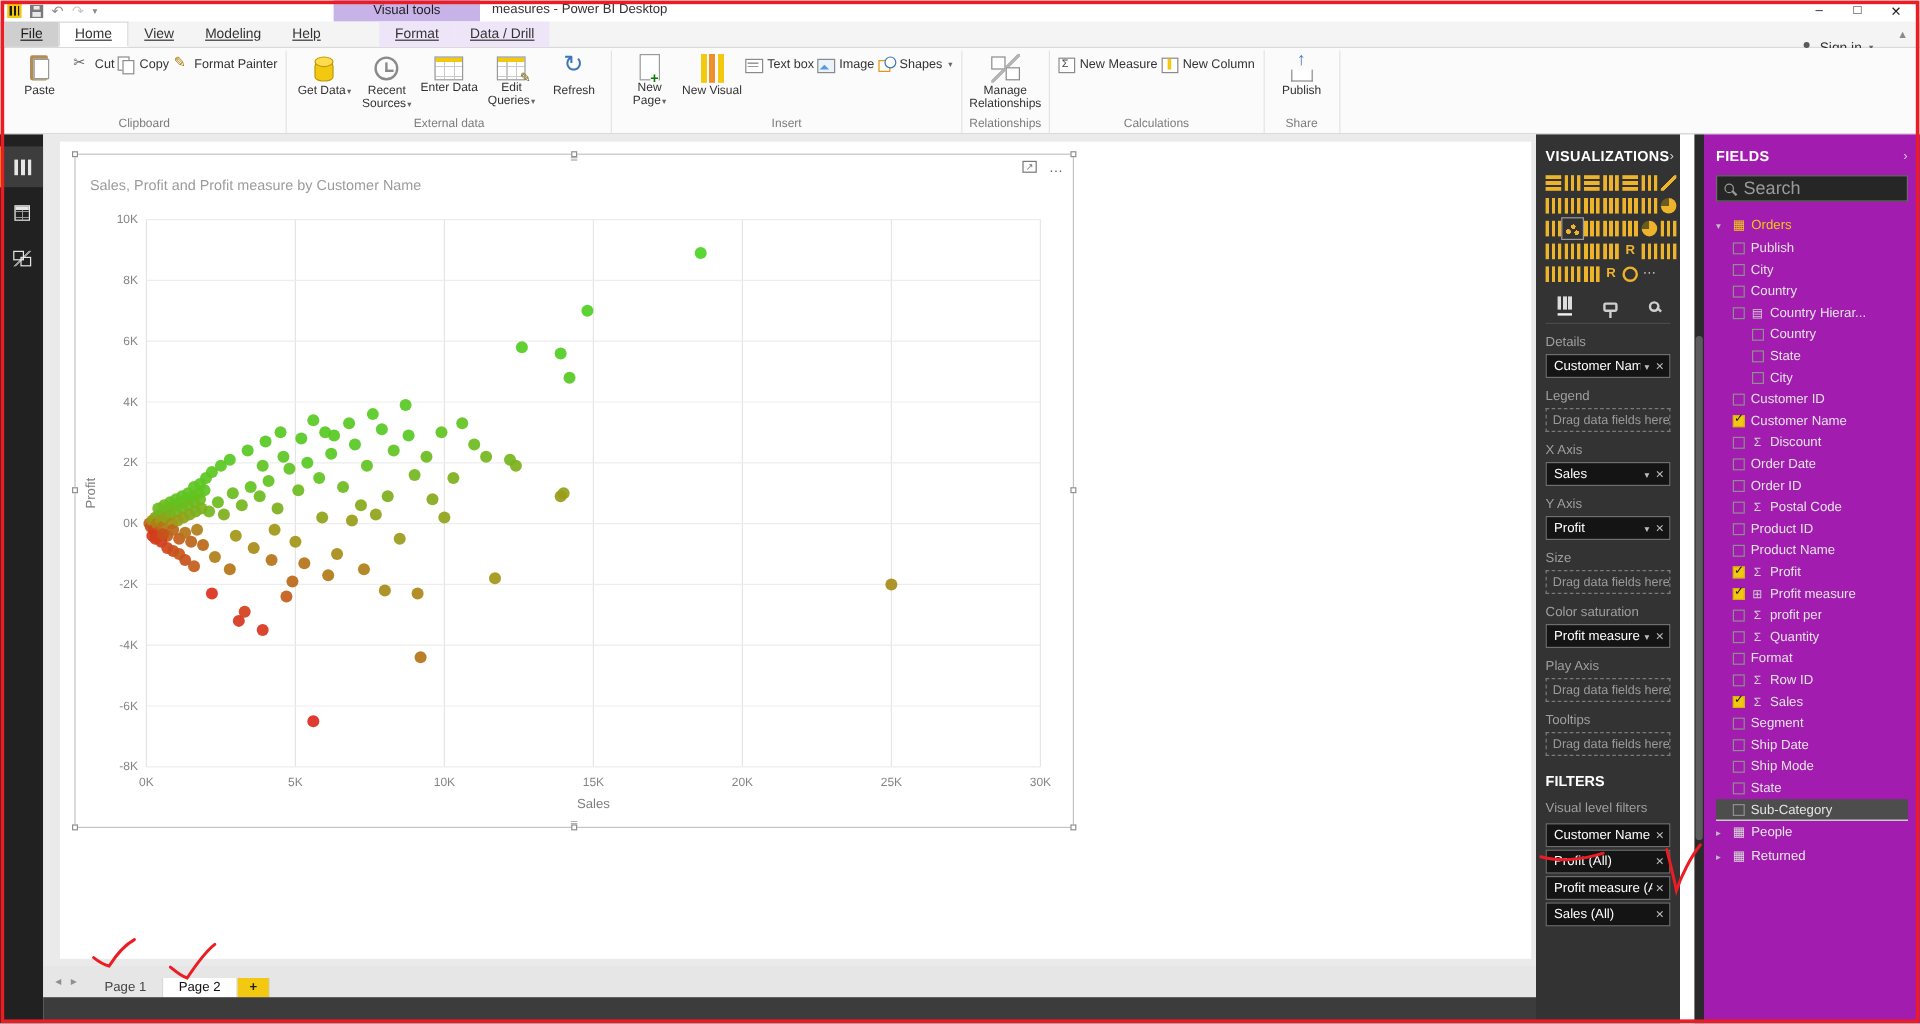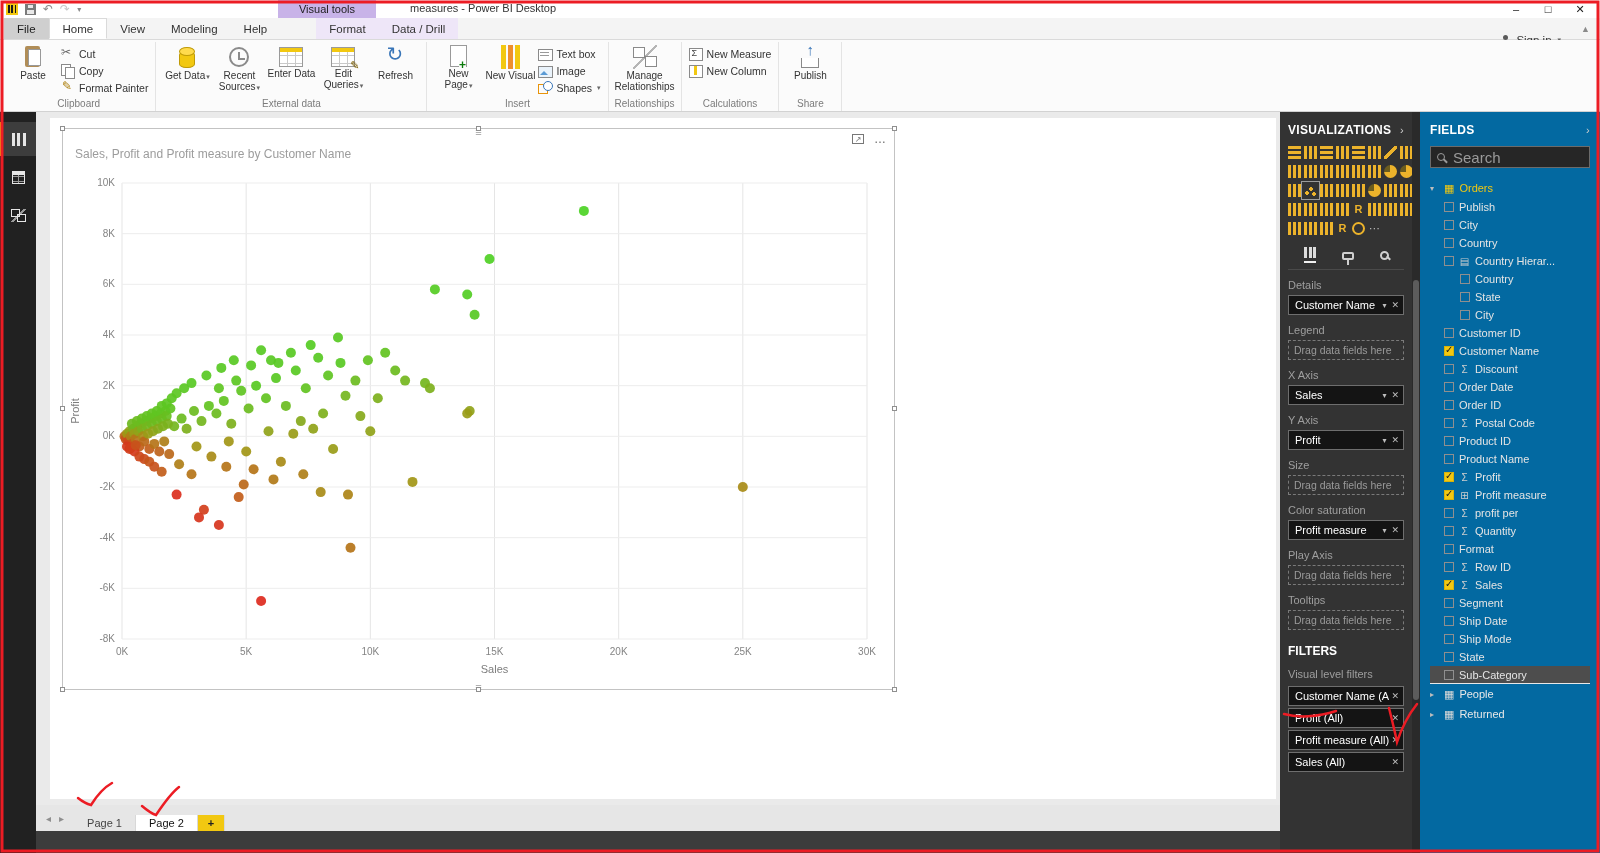--- a/index.html
+++ b/index.html
@@ -11,46 +11,46 @@
   .titlebar{position:absolute;left:0;top:0;right:0;height:18px;background:#fff;display:flex;align-items:center;font-size:11px;}
   .qat{display:flex;align-items:center;gap:7px;padding-left:6px;}
   .appicon{width:12px;height:12px;background:#f2c811;position:relative;display:inline-block;}
   .appicon::after{content:"";position:absolute;inset:2px;background:linear-gradient(90deg,#1a1a1a 0 2px,transparent 2px 3.5px,#1a1a1a 3.5px 5.5px,transparent 5.5px 7px,#1a1a1a 7px 9px);}
   .sic-save{width:11px;height:11px;background:#7a7a7a;position:relative;display:inline-block;}
   .sic-save::before{content:"";position:absolute;left:3px;top:1px;width:5px;height:3px;background:#e8e8e8;}
   .sic-save::after{content:"";position:absolute;left:2px;bottom:1px;width:7px;height:4px;background:#e8e8e8;}
   .qat-glyph{color:#8a8a8a;font-size:12px;line-height:12px;}
   .qat-glyph.dis{color:#c6c6c6;}
   .qat-caret{color:#8a8a8a;font-size:8px;}
-  .vt-pill{position:absolute;left:278px;top:0;width:98px;height:18px;background:#c8b3e8;color:#1d1d1d;
+  .vt-pill{position:absolute;left:278px;top:0;width:122px;height:18px;background:#c8b3e8;color:#1d1d1d;
            display:flex;align-items:center;justify-content:center;font-size:11px;}
   .title-text{position:absolute;left:410px;top:2px;color:#333;font-size:11px;}
   .winbtns{position:absolute;right:4px;top:0;height:18px;display:flex;}
   .winbtns span{width:32px;height:18px;display:flex;align-items:center;justify-content:center;color:#222;font-size:11px;cursor:default;}
 
   
   .tabsrow{position:absolute;left:0;top:18px;right:0;height:22px;background:#f4f4f4;border-bottom:1px solid #dadada;display:flex;align-items:stretch;font-size:11.5px;}
-  .rtab{padding:0 13px;display:flex;align-items:center;color:#333;}
+  .rtab{padding:0 13px;display:flex;align-items:center;color:#333;text-decoration:underline;}
   .rtab.file{background:#cfcfcf;color:#1b1b1b;margin-left:4px;}
   .rtab.active{background:#fff;border:1px solid #dadada;border-bottom:1px solid #fff;}
   .rtab.ctx{background:#eee6f8;}
   .ctxgap{width:36px;}
   .signin{margin-left:auto;display:flex;align-items:center;gap:5px;padding-right:10px;color:#333;margin-top:22px;}
   .person{width:11px;height:11px;position:relative;display:inline-block;}
   .person::before{content:"";position:absolute;left:3px;top:0;width:5px;height:5px;border-radius:50%;background:#5a5a5a;}
   .person::after{content:"";position:absolute;left:0;top:6px;width:11px;height:5px;border-radius:5px 5px 0 0;background:#5a5a5a;}
   .collapse-ribbon{display:flex;align-items:center;color:#8a8a8a;padding:0 10px;font-size:9px;}
 
   
   .ribbon{position:absolute;left:0;top:40px;right:0;height:72px;background:#fbfbfb;border-bottom:1px solid #d2d2d2;display:flex;padding:2px 2px 0 2px;}
   .rgroup{position:relative;display:flex;flex-direction:column;padding:0 5px;border-right:1px solid #e4e4e4;}
   .rgroup-items{flex:1;display:flex;align-items:flex-start;}
   .rgroup-label{text-align:center;font-size:10px;color:#7c7c7c;padding:0 0 2px;}
   .bigbtn{width:52px;display:flex;flex-direction:column;align-items:center;gap:1px;padding:3px 1px 0;font-size:10px;color:#333;text-align:center;line-height:1.12;}
-  .smallcol{display:flex;flex-direction:column;gap:3px;padding:5px 2px 0;}
+  .smallcol{display:flex;flex-direction:row;gap:3px;padding:5px 2px 0;}
   .smallbtn{display:flex;align-items:center;gap:4px;font-size:10.5px;color:#333;white-space:nowrap;}
   .caret{font-size:7px;color:#666;margin-left:1px;}
 
   .bic{width:24px;height:24px;position:relative;display:block;}
   .bic-paste::before{content:"";position:absolute;left:4px;top:1px;width:15px;height:21px;background:#b08d57;border-radius:2px;}
   .bic-paste::after{content:"";position:absolute;left:7px;top:4px;width:11px;height:15px;background:#fff;border:1px solid #999;}
   .bic-db::before{content:"";position:absolute;left:4px;top:6px;right:4px;bottom:1px;background:#f2c811;border:1px solid #bf9a06;border-radius:7px/4px;}
   .bic-db::after{content:"";position:absolute;left:4px;top:2px;right:4px;height:7px;background:#ffdb4d;border:1px solid #bf9a06;border-radius:50%;}
   .bic-clock::before{content:"";position:absolute;inset:2px;border:2px solid #8a8a8a;border-radius:50%;}
   .bic-clock::after{content:"";position:absolute;left:11px;top:7px;width:5px;height:6px;border-left:2px solid #8a8a8a;border-bottom:2px solid #8a8a8a;}
@@ -121,22 +121,22 @@
 
   
   .pagebar{position:absolute;left:36px;top:805px;width:1244px;height:26px;background:#e6e6e6;display:flex;align-items:stretch;font-size:11px;}
   .pb-arrows{display:flex;align-items:center;gap:8px;padding:0 10px;color:#8f8f8f;font-size:10px;}
   .ptab{display:flex;align-items:center;padding:0 13px;color:#444;border-right:1px solid #d8d8d8;margin-top:10px;}
   .ptab.active{background:#fff;color:#111;}
   .ptab.add{background:#f2c811;color:#222;font-weight:bold;padding:0 10px;}
   .bottomstrip{position:absolute;left:36px;top:831px;width:1244px;height:22px;background:#3c3c3c;}
 
   
-  .vizpanel{position:absolute;left:1280px;top:112px;width:132px;bottom:0;background:#333333;color:#e8e8e8;padding:0 8px;overflow:hidden;}
-  .fieldspanel{position:absolute;left:1420px;top:112px;width:180px;bottom:0;background:#0369a1;color:#e8e8e8;padding:0 10px;overflow:hidden;}
+  .vizpanel{position:absolute;left:1280px;top:112px;width:120px;bottom:0;background:#333333;color:#e8e8e8;padding:0 8px;overflow:hidden;}
+  .fieldspanel{position:absolute;left:1420px;top:112px;width:180px;bottom:0;background:#a21caf;color:#e8e8e8;padding:0 10px;overflow:hidden;}
   .panel-header{display:flex;align-items:center;justify-content:space-between;margin-top:11px;font-size:12px;font-weight:bold;color:#fff;letter-spacing:0.3px;}
   .ph-arrow{color:#cfcfcf;font-size:11px;font-weight:normal;}
   .vscroll{position:absolute;left:1412px;top:112px;width:8px;bottom:0;background:#2a2a2a;}
   .vscroll .thumb{position:absolute;left:1px;top:168px;width:6px;height:420px;background:#5c5c5c;border-radius:3px;}
 
   .vgrid{margin-top:9px;display:grid;grid-template-columns:repeat(8,13px);gap:6px 3px;justify-content:space-between;}
   .vicon{width:13px;height:13px;position:relative;}
   .vicon.vbars{background:linear-gradient(90deg,#ecb32b 0 3px,transparent 3px 5px,#ecb32b 5px 8px,transparent 8px 10px,#ecb32b 10px 13px);}
   .vicon.hbars{background:linear-gradient(#ecb32b 0 3px,transparent 3px 5px,#ecb32b 5px 8px,transparent 8px 10px,#ecb32b 10px 13px);}
   .vicon.pie{border-radius:50%;background:conic-gradient(#ecb32b 0 75%,#6b5c1e 75% 100%);}

